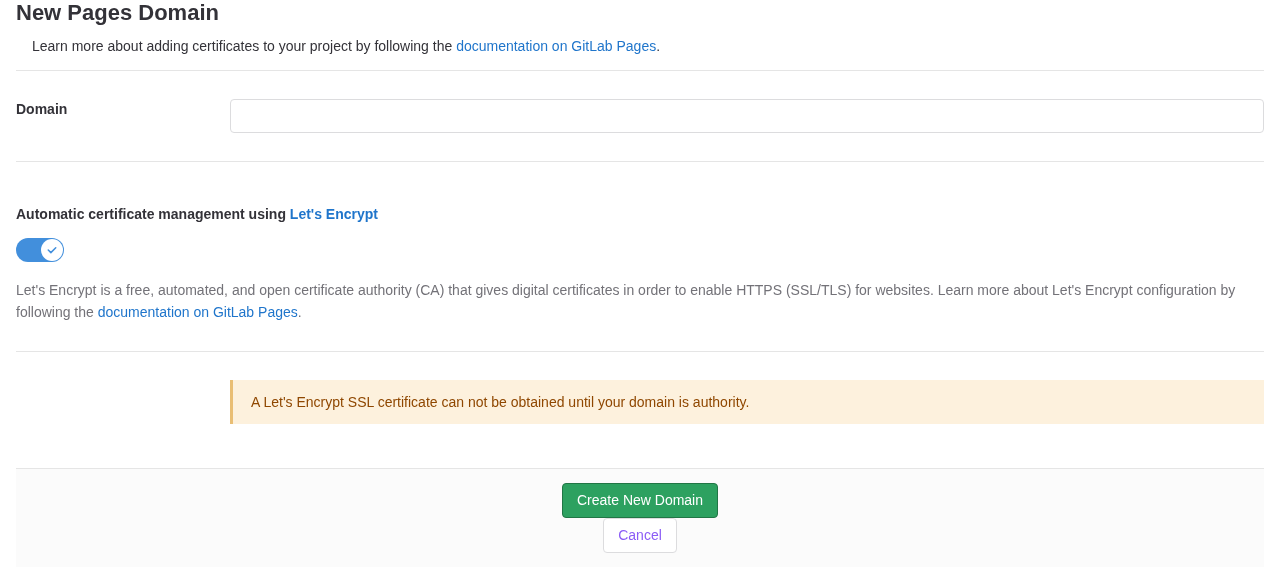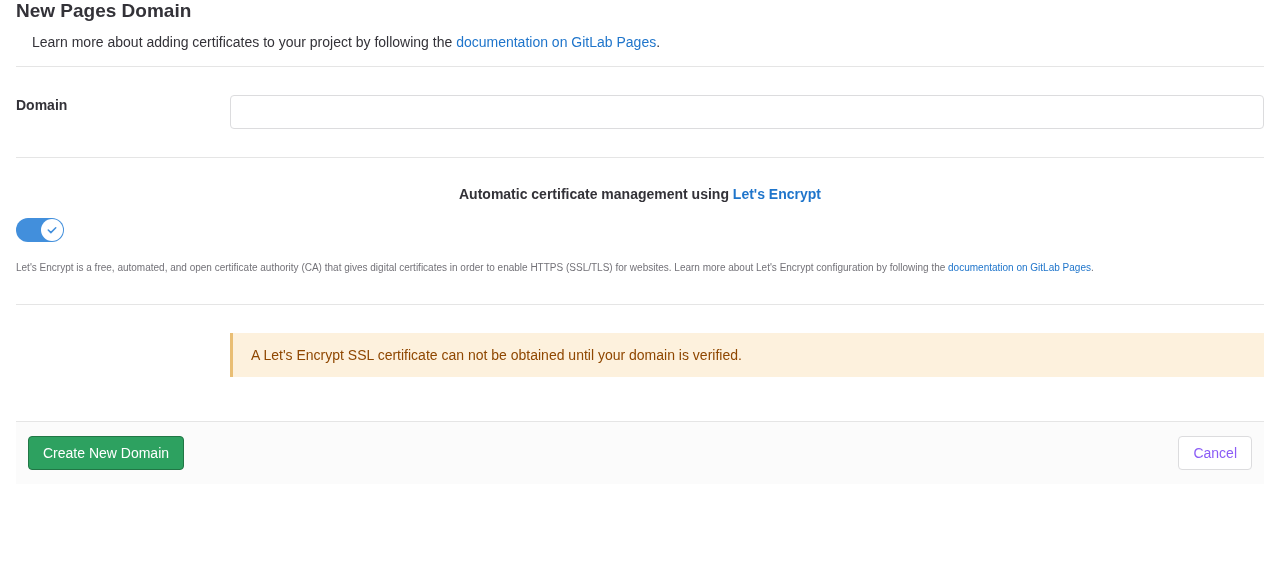--- a/index.html
+++ b/index.html
@@ -9,21 +9,21 @@
       font-family: -apple-system, BlinkMacSystemFont, "Segoe UI", Helvetica, Arial, sans-serif;
       font-size: 14px;
       color: #333238;
       background: #fff;
     }
     .page {
       width: 1280px;
       padding: 0 16px;
     }
     h2.page-title {
-      font-size: 19px;
+      font-size: 22px;
       font-weight: 600;
       color: #333238;
       margin: 0 0 12px 0;
     }
     .intro {
       color: #333238;
       margin: 0 0 16px 16px;
     }
     a.link {
       color: #1f75cb;
@@ -55,22 +55,21 @@
       padding: 6px 10px;
       border: 1px solid #dcdcde;
       border-radius: 4px;
       font-size: 14px;
       outline: none;
       background: #fff;
     }
     .cert-heading {
       font-weight: 600;
       color: #333238;
-      margin: 0 0 16px 0;
-      text-align: center;
+      margin: 16px 0 16px 0;
     }
     .cert-heading a.bold-link {
       color: #1f75cb;
       font-weight: 600;
       text-decoration: none;
     }
     .toggle {
       position: relative;
       width: 48px;
       height: 24px;
@@ -90,42 +89,43 @@
       display: flex;
       align-items: center;
       justify-content: center;
     }
     .toggle .toggle-knob svg {
       width: 12px;
       height: 12px;
     }
     .cert-desc {
       color: #737278;
-      font-size: 10px;
+      font-size: 14px;
       line-height: 1.55;
     }
     .cert-alert-row {
       padding: 28px 0 44px 0;
       display: flex;
       border-bottom: 1px solid #e5e5e5;
     }
     .alert-warning {
       flex: 1;
       background: #fdf1dd;
       border-left: 3px solid #e9be74;
       color: #8f4700;
       padding: 14px 18px;
       font-size: 14px;
     }
     .footer {
       background: #fbfbfb;
       padding: 14px 12px;
       display: flex;
-      justify-content: space-between;
+      justify-content: flex-start;
       align-items: center;
+      flex-direction: column;
     }
     .btn {
       display: inline-block;
       font-size: 14px;
       padding: 8px 14px;
       border-radius: 4px;
       cursor: pointer;
       line-height: 1.2;
     }
     .btn-primary {
@@ -174,21 +174,21 @@
 
       <div class="cert-desc">
         <span>Let's Encrypt is a free, automated, and open certificate authority (CA) that gives digital certificates in order to enable HTTPS (SSL/TLS) for websites. Learn more about Let's Encrypt configuration by following the </span><a href="#" class="link">documentation on GitLab Pages</a><span>.</span>
       </div>
     </div>
   </div>
 
   <div class="cert-alert-row">
     <div class="label-col"></div>
     <div class="alert-warning">
-      <span>A Let's Encrypt SSL certificate can not be obtained until your domain is verified.</span>
+      <span>A Let's Encrypt SSL certificate can not be obtained until your domain is authority.</span>
     </div>
   </div>
 
   <div class="footer">
     <button class="btn btn-primary">Create New Domain</button>
     <button class="btn btn-default">Cancel</button>
   </div>
 </div>
 
 </body></html>

